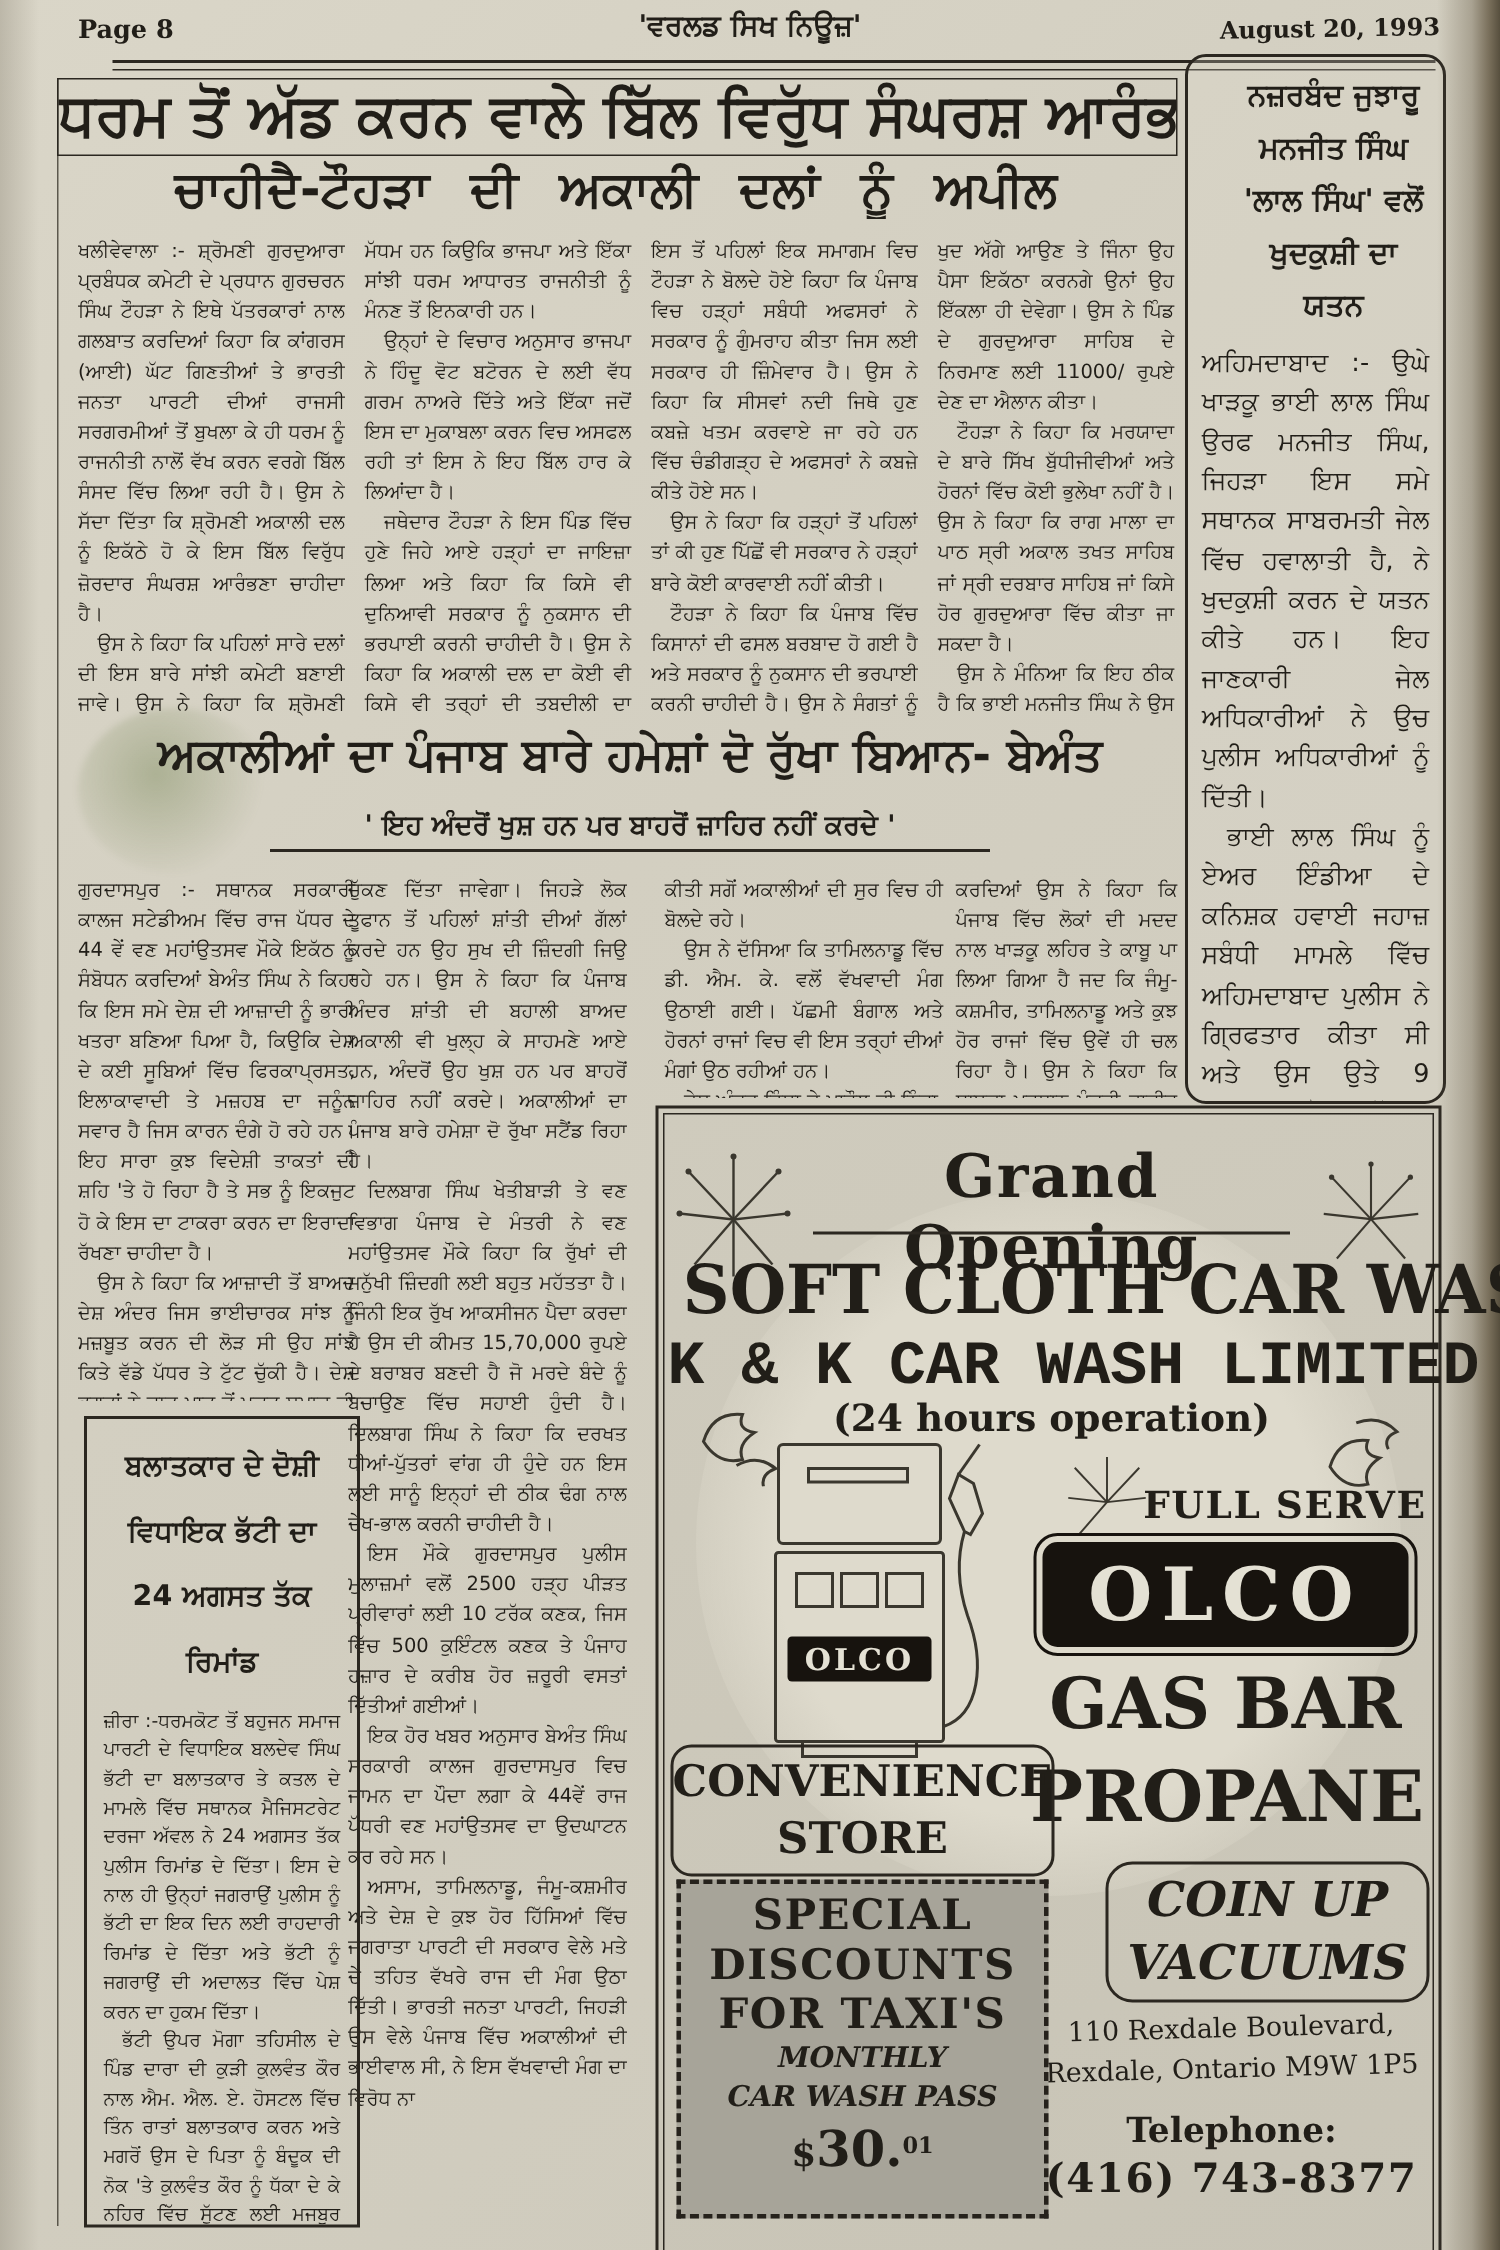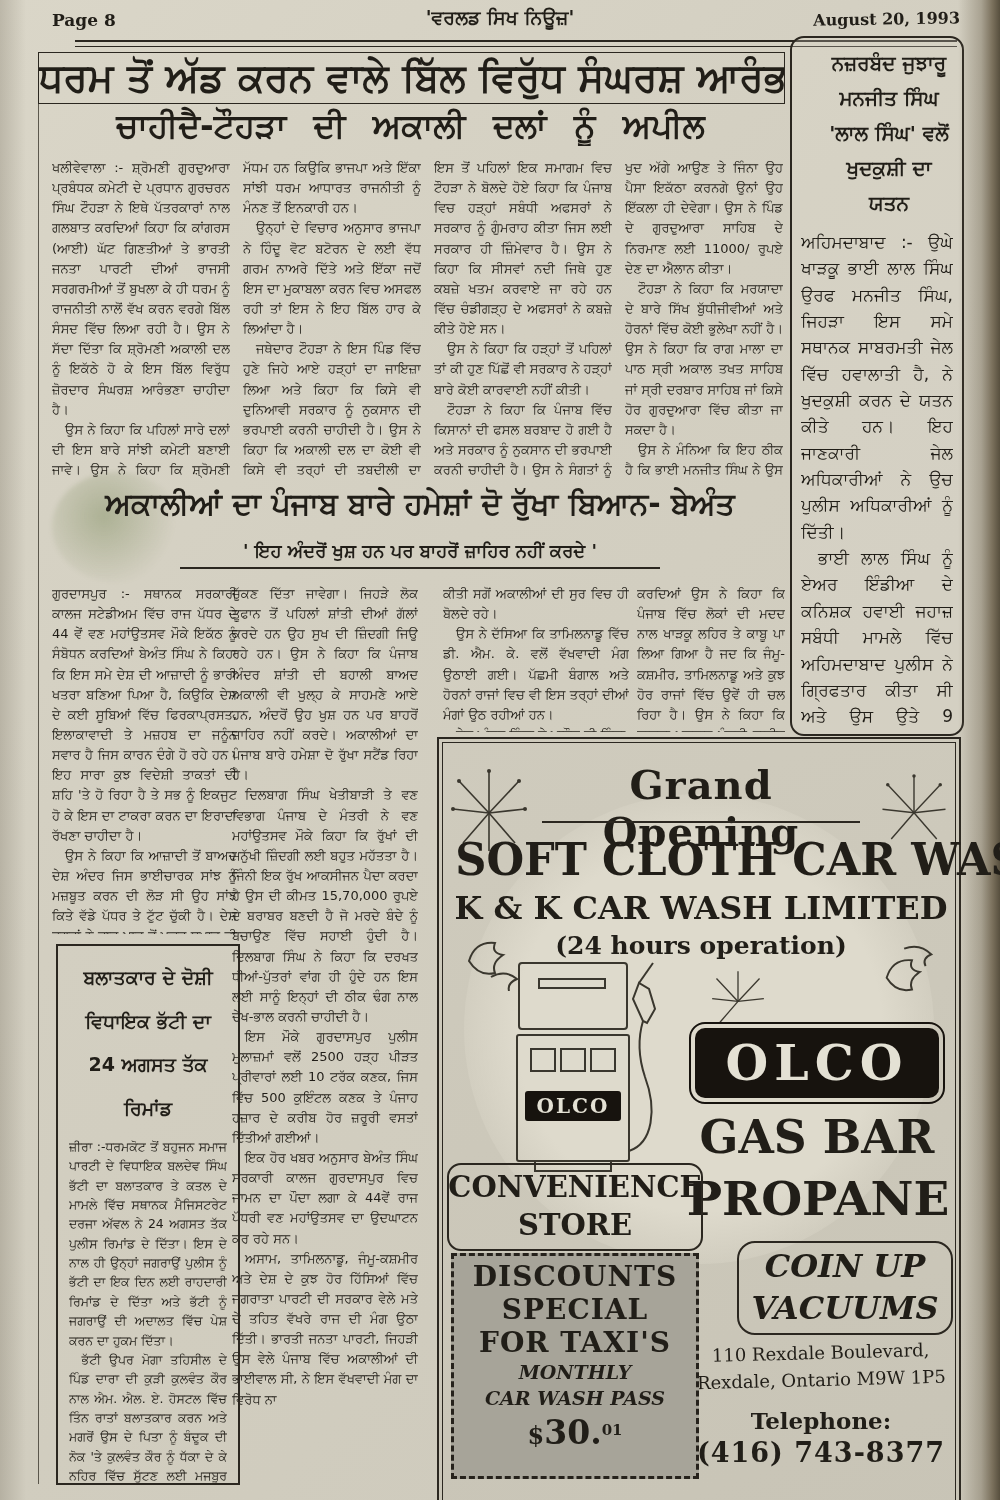--- a/index.html
+++ b/index.html
@@ -32,21 +32,21 @@
   .ad{left:437px;top:737px;width:524px;height:804px;border:2px solid #2b2720;box-sizing:border-box;
       background:linear-gradient(160deg,#cfcbbd,#c8c4b6);}
   .ad-inner{position:absolute;inset:3px;border:1px solid #2b2720;}
   .ad .abs{z-index:2;}
   .ad-circle{left:25px;top:55px;width:470px;height:470px;border-radius:50%;z-index:1;
       background:radial-gradient(circle,#dedacc 55%,rgba(222,218,204,0) 78%);}
   .serif{font-family:"DejaVu Serif","Liberation Serif",serif;}
   .grand{left:88px;top:22px;width:348px;text-align:center;font-size:40px;font-weight:900;letter-spacing:1px;}
   .grand-rule{left:103px;top:82px;width:318px;height:2px;background:#2b2720;}
   .soft{left:6px;top:94px;width:512px;text-align:center;font-size:45px;font-weight:900;transform:scaleX(.96);white-space:nowrap;}
-  .kk{left:6px;top:150px;width:512px;text-align:center;font-size:32px;font-weight:900;white-space:nowrap;}
+  .kk{left:6px;top:150px;width:512px;text-align:right;font-size:41px;font-weight:900;white-space:nowrap;font-family:Liberation Mono, monospace;}
   .hrs{left:6px;top:192px;width:512px;text-align:center;font-size:25px;font-weight:900;white-space:nowrap;}
   .fullserve{left:250px;top:250px;width:262px;text-align:right;font-size:25px;font-weight:900;letter-spacing:1px;}
   .olco-badge{left:250px;top:283px;width:256px;height:82px;border:2.5px solid #17130e;border-radius:16px;padding:4px;box-sizing:border-box;}
   .olco-badge-in{width:100%;height:100%;background:#17130e;border-radius:10px;color:#e4e1d4;
       display:flex;align-items:center;justify-content:center;font-size:49px;font-weight:900;letter-spacing:6px;}
   .gasbar{left:240px;top:370px;width:276px;text-align:center;font-size:47px;font-weight:900;white-space:nowrap;transform:scaleX(.97);}
   .propane{left:236px;top:432px;width:286px;text-align:center;font-size:47px;font-weight:900;white-space:nowrap;}
   .coinbox{left:298px;top:502px;width:212px;height:90px;border:2px solid #2b2720;border-radius:18px;
       display:flex;flex-direction:column;align-items:center;justify-content:center;font-style:italic;font-weight:900;font-size:32px;line-height:1.3;}
   .addr{left:246px;top:600px;width:272px;text-align:center;font-size:18px;line-height:1.5;transform:rotate(-1.5deg);}
@@ -213,20 +213,21 @@
           <rect x="38" y="202" width="76" height="10"></rect>
           <path d="M132,192 C156,184 160,150 148,118 C142,100 140,82 146,62"></path>
           <path d="M146,62 L136,40 L142,24 L152,30 L158,50 L150,64 Z"></path>
           <line x1="142" y1="24" x2="156" y2="4"></line>
         </g>
         <rect x="28" y="132" width="96" height="30" rx="3" fill="#17130e"></rect>
         <text x="76" y="154" text-anchor="middle" fill="#e4e1d4" font-size="20" font-weight="bold" font-family="DejaVu Serif, Liberation Serif, serif" letter-spacing="2">OLCO</text>
       </svg>
     </div>
 
+    <div class="abs serif fullserve">FULL SERVE</div>
 
     <div class="abs olco-badge">
       <div class="olco-badge-in serif">OLCO</div>
     </div>
 
     <div class="abs serif gasbar">GAS BAR</div>
     <div class="abs serif propane">PROPANE</div>
 
     <div class="abs coinbox serif">
       <span>COIN UP</span>
@@ -239,22 +240,22 @@
     </div>
     <div class="abs serif tel">Telephone:</div>
     <div class="abs serif telno">(416) 743-8377</div>
 
     <div class="abs convbox serif">
       <span>CONVENIENCE</span>
       <span>STORE</span>
     </div>
 
     <div class="abs coupon serif">
+      <div class="l1">SPECIAL</div>
       <div class="l1">DISCOUNTS</div>
-      <div class="l1">SPECIAL</div>
       <div class="l1">FOR TAXI'S</div>
       <div class="l2">MONTHLY</div>
       <div class="l2">CAR WASH PASS</div>
       <div class="price"><span>$</span><span class="big">30.</span><sup>01</sup></div>
     </div>
   </div>
 
   <div class="abs edge-right"></div>
 </div>
 

